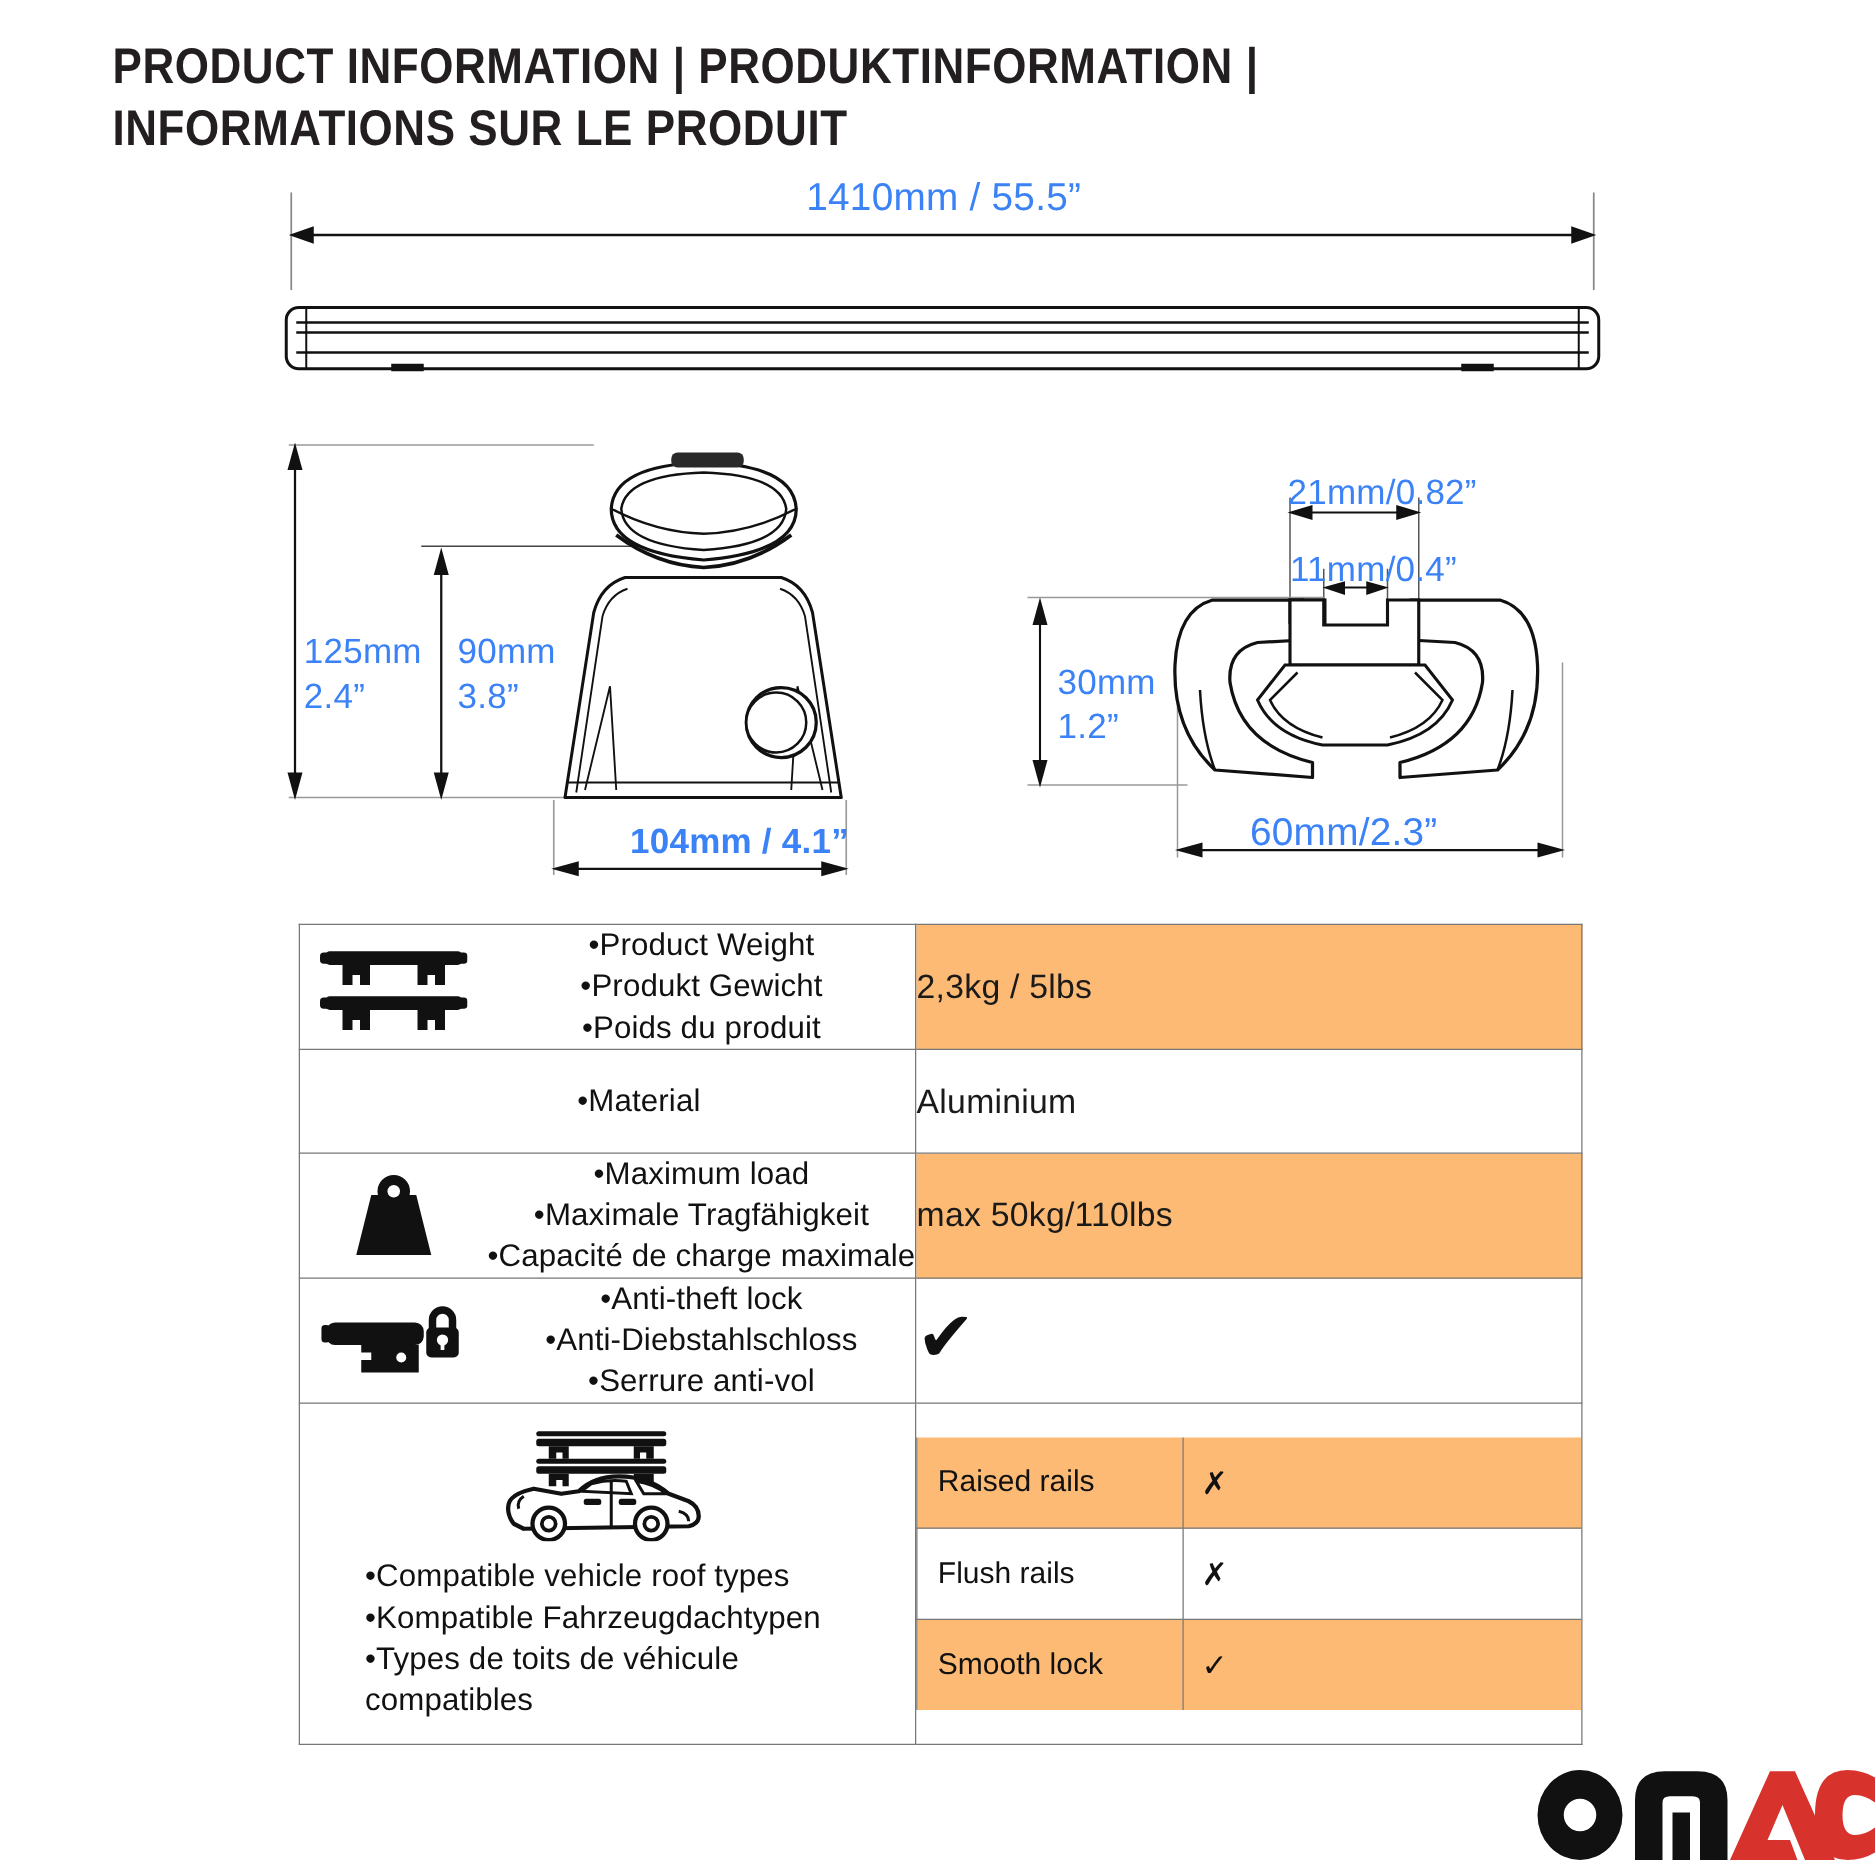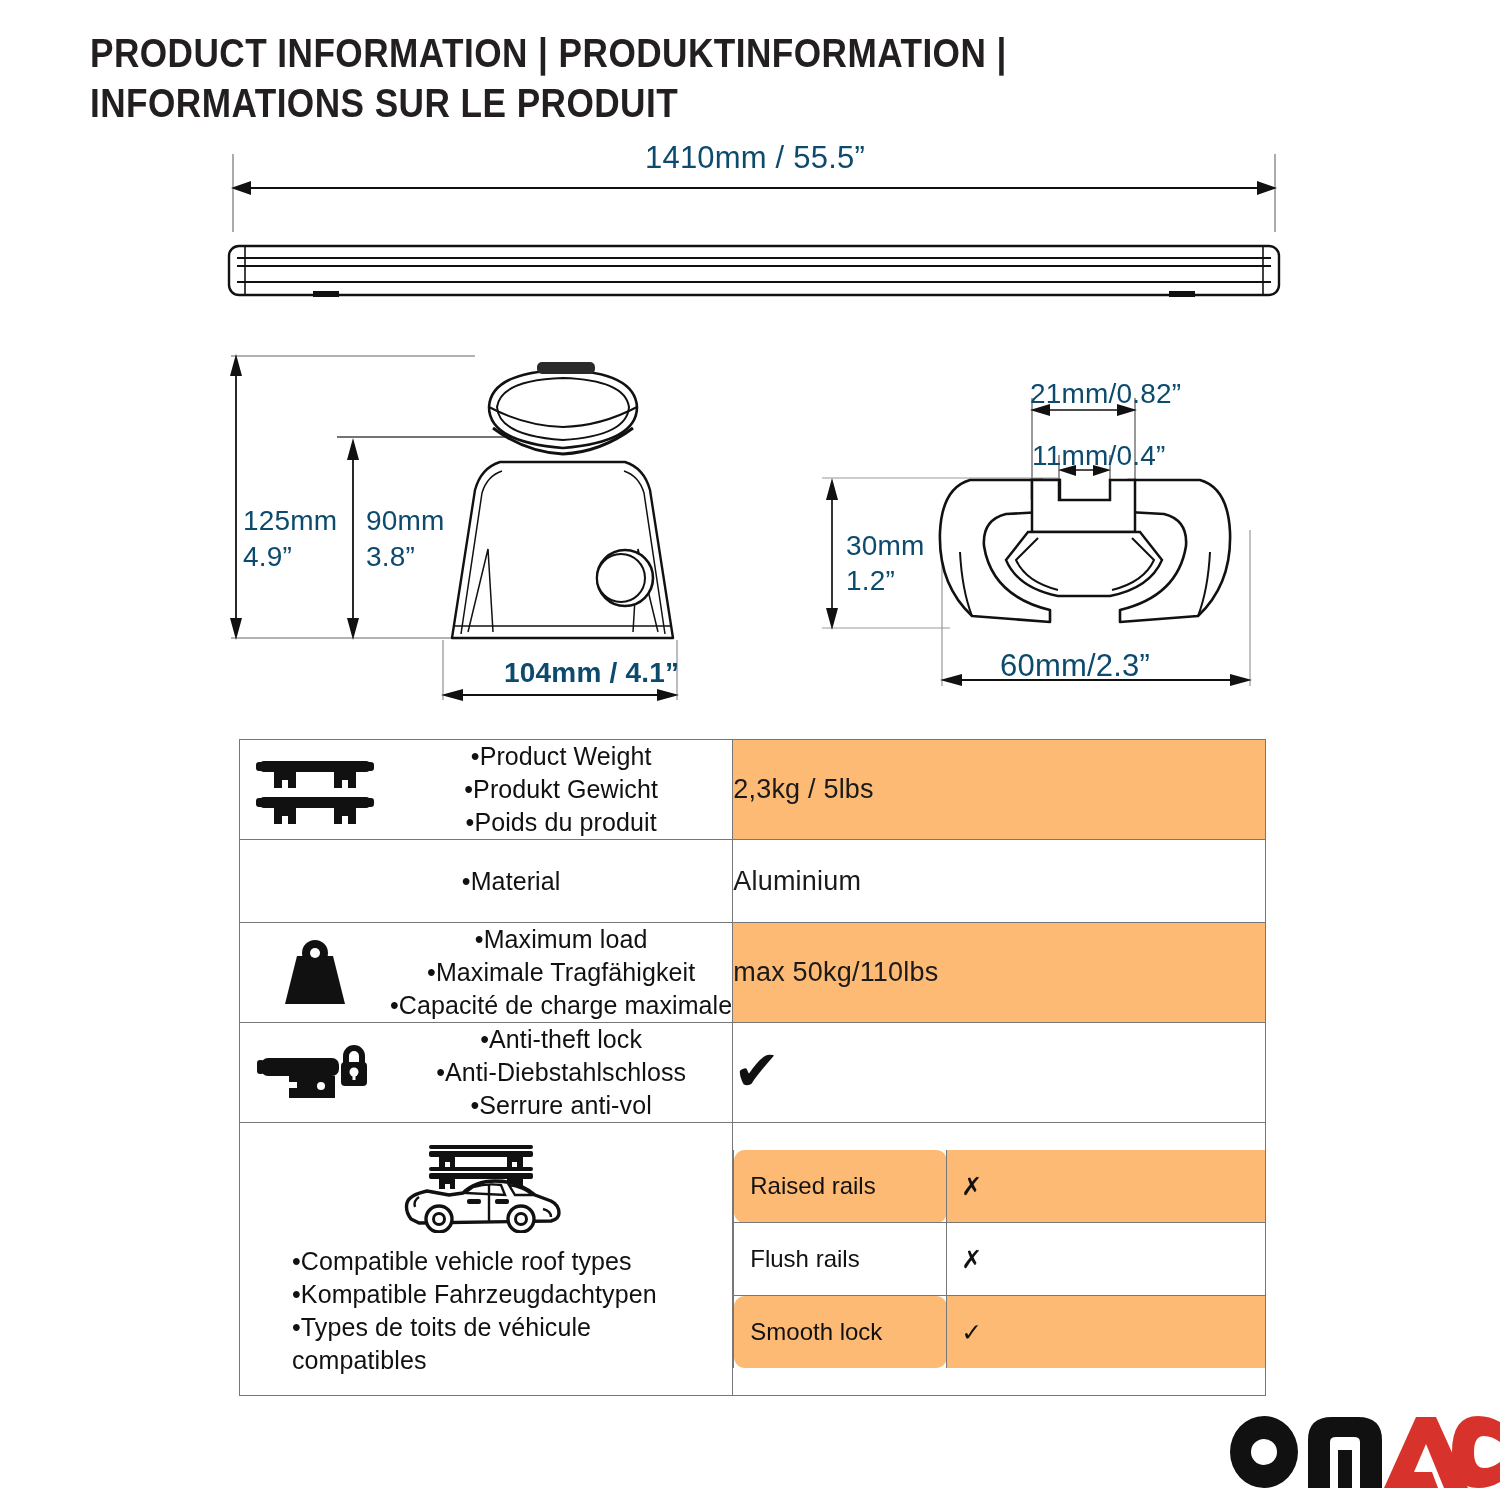--- a/index.html
+++ b/index.html
@@ -104,21 +104,20 @@
   }
   .roof-sub td {
     border: 1.5px solid #777;
     height: 72px;
   }
   .roof-sub td.name {
     width: 196px;
     padding-left: 16px;
     font-size: 24px;
     color: #111;
-    border-radius: 11px;
   }
   .roof-sub td.mark {
     padding-left: 14px;
     font-size: 25px;
     font-family: "DejaVu Sans", sans-serif;
     font-weight: 600;
     color: #111;
   }
   .roof-sub tr:first-child td { border-top: none; }
   .roof-sub tr:last-child td { border-bottom: none; }
@@ -131,21 +130,21 @@
     position: absolute;
     left: 1228px;
     top: 1414px;
     height: 76px;
   }
 
   
   .dim-text {
     position: absolute;
     font-size: 28px;
-    color: #0c4a6e;
+    color: #3b82f6;
     letter-spacing: 0.2px;
     white-space: nowrap;
   }
   .dim-text.lg { font-size: 31px; }
 </style>
 </head>
 <body>
 
 <div class="title-block">
   <div class="title-line">PRODUCT INFORMATION | PRODUKTINFORMATION |</div>
@@ -216,21 +215,21 @@
     <path d="M272,57 Q276,30 338,28 Q400,30 404,57 Q402,86 338,90 Q274,86 272,57 Z"></path>
     <path d="M264,57 Q300,76 338,77 Q376,76 412,57"></path>
   </g>
   <rect x="312" y="12" width="58" height="12" rx="5" fill="#2a2a2a"></rect>
   <path d="M268,78 Q300,102 338,104 Q376,102 408,78" fill="none" stroke="#111" stroke-width="3"></path>
 
   <circle cx="400" cy="228" r="28" fill="#fff" stroke="#111" stroke-width="2.6"></circle>
   <circle cx="396" cy="228" r="24" fill="#fff" stroke="#111" stroke-width="2"></circle>
 </svg>
 <div class="dim-text" style="left:243px; top:505px;">125mm</div>
-<div class="dim-text" style="left:243px; top:541px;">4.9”</div>
+<div class="dim-text" style="left:243px; top:541px;">2.4”</div>
 <div class="dim-text" style="left:366px; top:505px;">90mm</div>
 <div class="dim-text" style="left:366px; top:541px;">3.8”</div>
 <div class="dim-text" style="left:504px; top:657px;font-weight:bold;">104mm / 4.1”</div>
 
 <svg class="svg-layer" style="left:810px; top:360px;" width="480" height="340" viewBox="0 0 480 340">
 
   <line x1="222" y1="38" x2="222" y2="128" stroke="#555" stroke-width="1.2"></line>
   <line x1="325" y1="38" x2="325" y2="128" stroke="#555" stroke-width="1.2"></line>
   <line x1="232" y1="50" x2="315" y2="50" stroke="#111" stroke-width="1.7"></line>
   <polygon points="220,50 240,44 240,56" fill="#111"></polygon>

